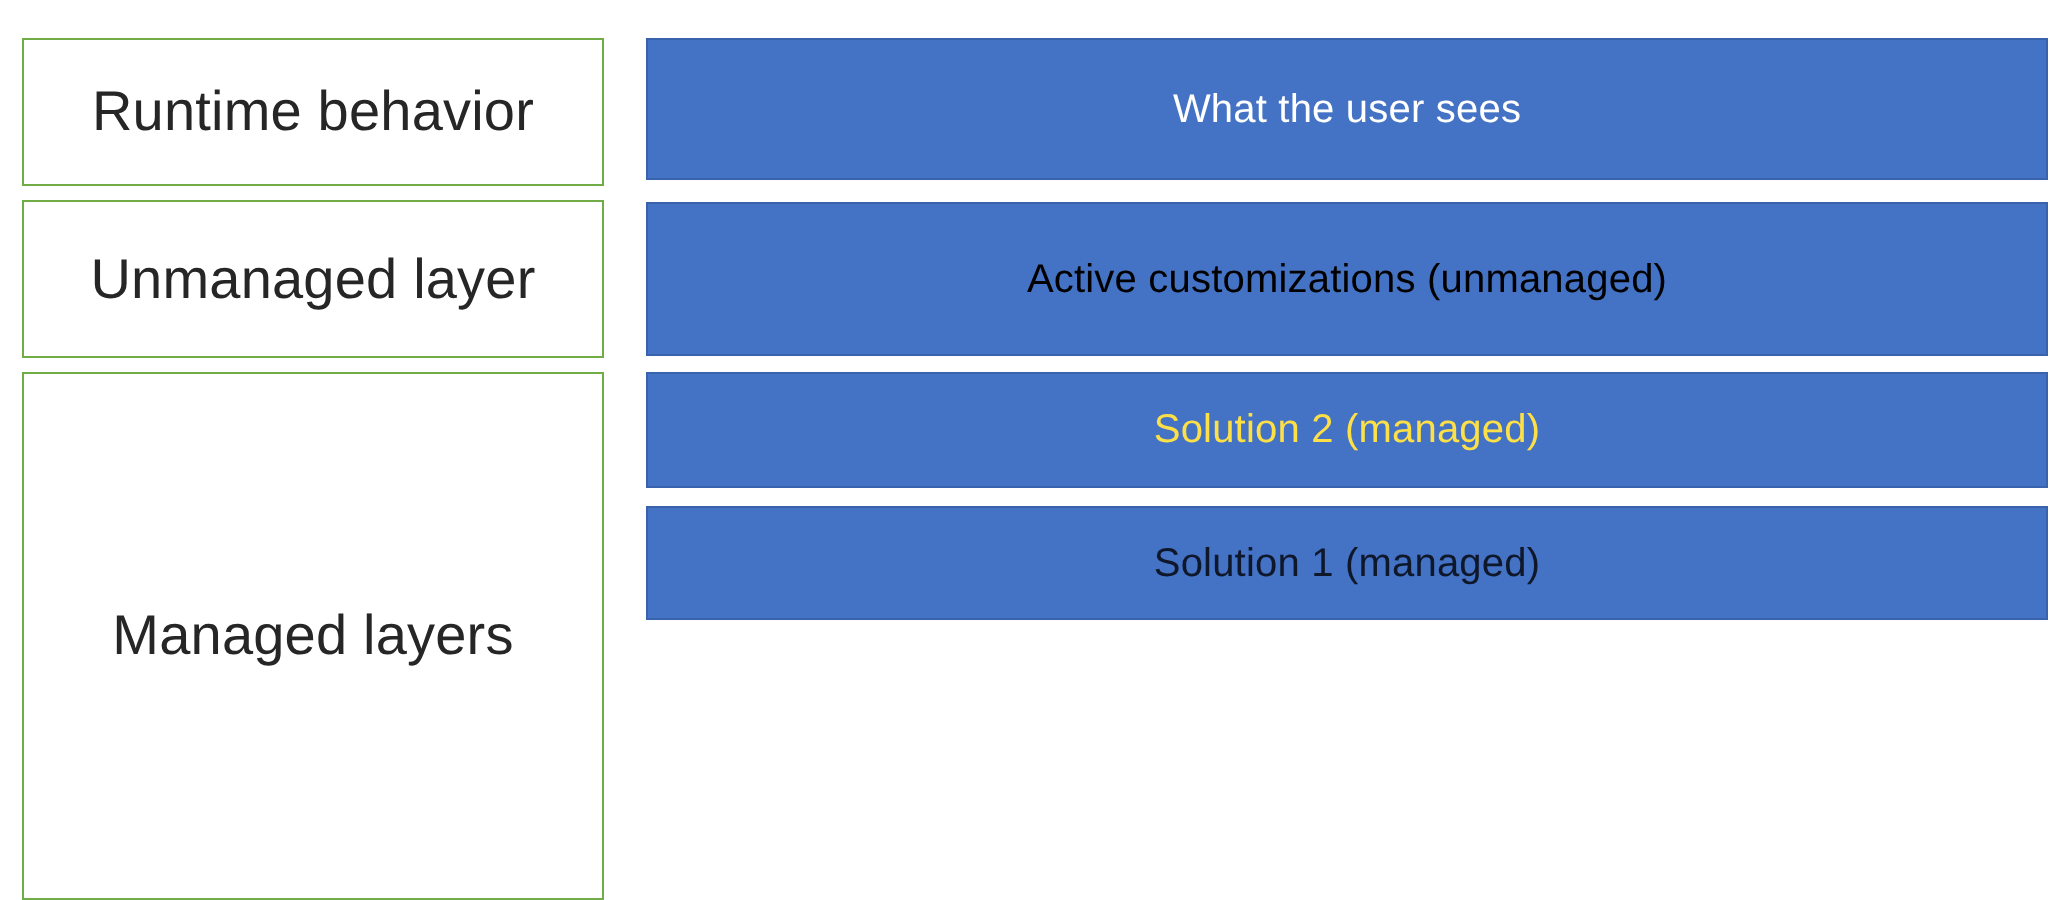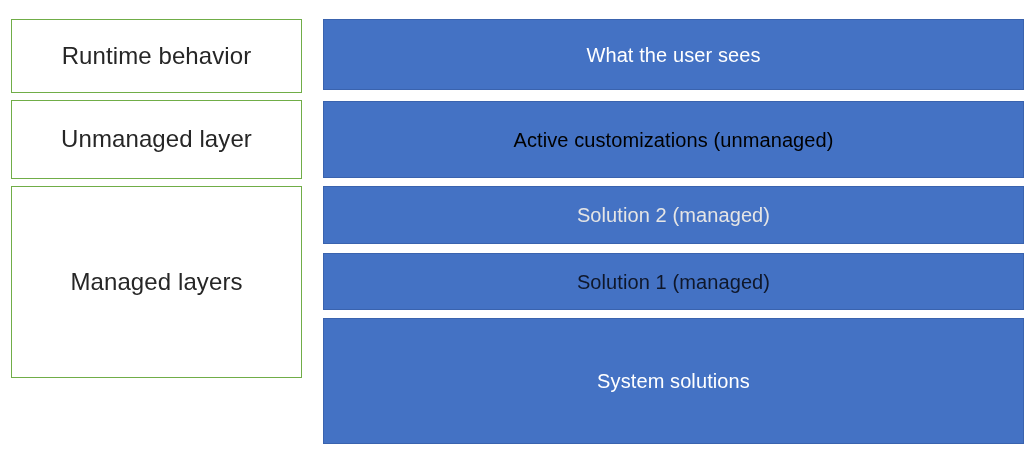--- a/index.html
+++ b/index.html
@@ -22,21 +22,21 @@
     box-sizing: border-box;
     display: flex;
     align-items: center;
     justify-content: center;
     text-align: center;
   }
   .left-box {
     background: #ffffff;
     border: 1.3px solid #70AD47;
     color: #262626;
-    font-size: 24px;
+    font-size: 28px;
     font-weight: 400;
     letter-spacing: 0.1px;
   }
   .right-box {
     background: #4472C4;
     border: 1px solid #3A63AE;
     color: #ffffff;
     font-size: 20px;
     font-weight: 400;
     letter-spacing: 0.1px;
@@ -54,37 +54,34 @@
 <div id="canvas" style="background: rgb(255, 255, 255);">
 
   <div class="layer-box left-box" id="left-0" style="left: 11px; top: 19px; width: 291px; height: 74px; border-color: rgb(112, 173, 71); background: rgb(255, 255, 255); color: rgb(38, 38, 38);">
     <span class="box-label">Runtime behavior</span>
   </div>
 
   <div class="layer-box left-box" id="left-1" style="left: 11px; top: 100px; width: 291px; height: 79px; border-color: rgb(112, 173, 71); background: rgb(255, 255, 255); color: rgb(38, 38, 38);">
     <span class="box-label">Unmanaged layer</span>
   </div>
 
-  <div class="layer-box left-box" id="left-2" style="left: 11px; top: 186px; width: 291px; height: 192px; border-color: rgb(112, 173, 71); background: rgb(255, 255, 255); color: rgb(38, 38, 38);">
+  <div class="layer-box left-box" id="left-2" style="left: 11px; top: 186px; width: 291px; height: 264px; border-color: rgb(112, 173, 71); background: rgb(255, 255, 255); color: rgb(38, 38, 38);">
     <span class="box-label">Managed layers</span>
   </div>
 
   <div class="layer-box right-box" id="right-0" style="left: 323px; top: 19px; width: 701px; height: 71px; background: rgb(68, 114, 196); border-color: rgb(58, 99, 174); color: rgb(255, 255, 255);">
     <span class="box-label">What the user sees</span>
   </div>
 
   <div class="layer-box right-box" id="right-1" style="left: 323px; top: 101px; width: 701px; height: 77px; background: rgb(68, 114, 196); border-color: rgb(58, 99, 174); color: #000000;">
     <span class="box-label">Active customizations (unmanaged)</span>
   </div>
 
-  <div class="layer-box right-box" id="right-2" style="left: 323px; top: 186px; width: 701px; height: 58px; background: rgb(68, 114, 196); border-color: rgb(58, 99, 174); color: #e5e5e5;">
+  <div class="layer-box right-box" id="right-2" style="left: 323px; top: 186px; width: 701px; height: 58px; background: rgb(68, 114, 196); border-color: rgb(58, 99, 174); color: #fde047;">
     <span class="box-label">Solution 2 (managed)</span>
   </div>
 
   <div class="layer-box right-box" id="right-3" style="left: 323px; top: 253px; width: 701px; height: 57px; background: rgb(68, 114, 196); border-color: rgb(58, 99, 174); color: #0f172a;">
     <span class="box-label">Solution 1 (managed)</span>
   </div>
 
-  <div class="layer-box right-box" id="right-4" style="left: 323px; top: 318px; width: 701px; height: 126px; background: rgb(68, 114, 196); border-color: rgb(58, 99, 174); color: rgb(255, 255, 255);">
-    <span class="box-label">System solutions</span>
-  </div>
 
 </div>
 
 </body></html>

